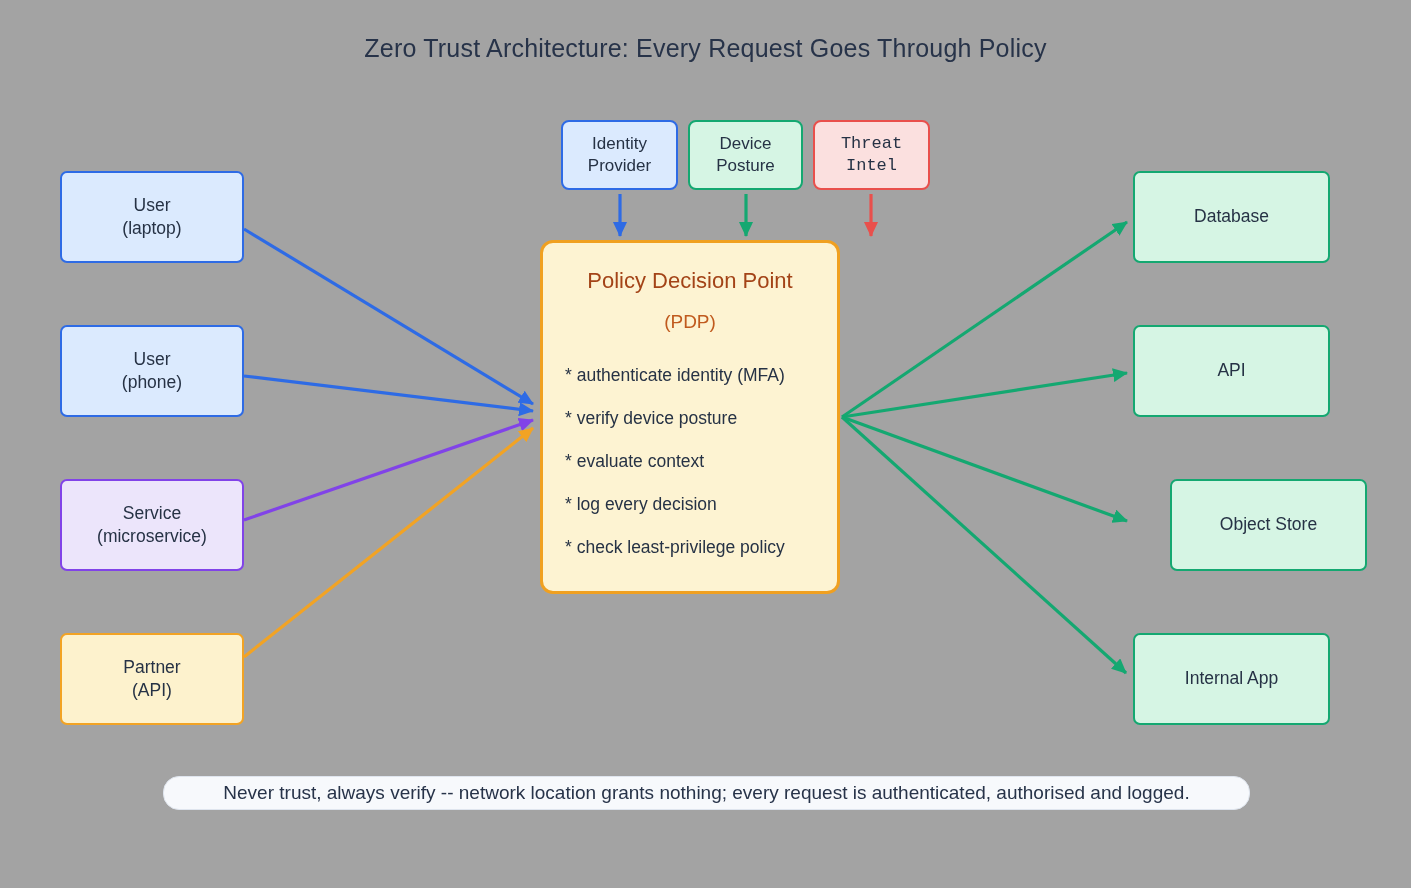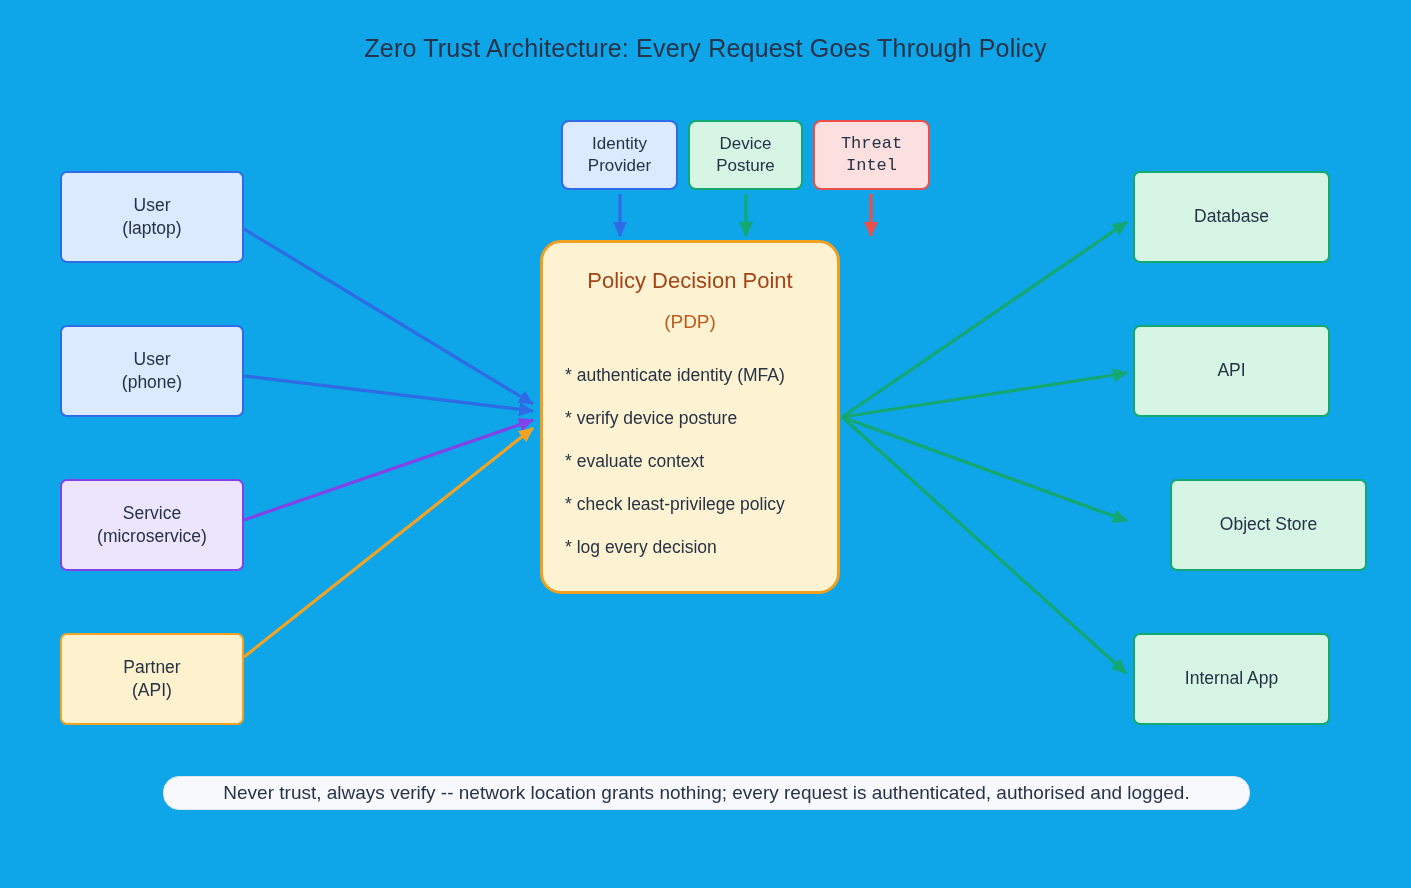--- a/index.html
+++ b/index.html
@@ -1,31 +1,31 @@
 <!DOCTYPE html>
 <html><head>
 <meta charset="utf-8">
 <style>
   * { margin:0; padding:0; box-sizing:border-box; }
   body { background:#ffffff; font-family:"Liberation Sans", sans-serif; }
-  .canvas { position:relative; width:1411px; height:888px; background:#0ea5e9; overflow:hidden; }
+  .canvas { position:relative; width:1411px; height:888px; background:#a3a3a3; overflow:hidden; }
   .title { position:absolute; top:34px; left:0; right:0; text-align:center;
            font-size:25px; color:#273349; letter-spacing:0.2px; }
   svg.wires { position:absolute; left:0; top:0; width:1411px; height:888px; z-index:1; }
   .box { position:absolute; z-index:2; display:flex; align-items:center; justify-content:center;
          border-radius:7px; border:2.5px solid; font-size:17.5px; color:#263245; }
   .box span { white-space:pre-line; text-align:center; line-height:1.32; }
   .c-blue   { background:#dbeafe; border-color:#2e6be5; }
   .c-green  { background:#d6f5e4; border-color:#14a871; }
   .c-red    { background:#fbe0df; border-color:#e9504c; }
   .c-purple { background:#ece5fb; border-color:#8143e8; }
   .c-orange { background:#fdf2cd; border-color:#f2a324; }
   .signal { font-size:17px; border-radius:8px; }
   .pdp { position:absolute; z-index:2; left:540px; top:240px; width:300px; height:354px;
-         background:#fdf3d2; border:3.5px solid #f0a020; border-radius:21px; }
+         background:#fdf3d2; border:3.5px solid #f0a020; border-radius:13px; }
   .pdp-title { position:absolute; top:25px; left:0; right:0; text-align:center;
                font-size:22px; color:#a34317; }
   .pdp-sub { position:absolute; top:68px; left:0; right:0; text-align:center;
              font-size:19px; color:#c05a1e; }
   .pdp-bullets { position:absolute; top:111px; left:22px; right:10px; }
   .bullet { height:43px; line-height:43px; font-size:17.5px; color:#263245; white-space:nowrap; }
   .note { position:absolute; z-index:2; left:163px; top:776px; width:1087px; height:34px;
           background:#f7f9fc; border:1px solid #dfe5ee; border-radius:16px;
           display:flex; align-items:center; justify-content:center;
           font-size:19px; color:#273349; }
@@ -101,22 +101,22 @@
 Intel</span>
   </div>
 
   <div class="pdp">
     <div class="pdp-title">Policy Decision Point</div>
     <div class="pdp-sub">(PDP)</div>
     <div class="pdp-bullets">
       <div class="bullet">* authenticate identity (MFA)</div>
       <div class="bullet">* verify device posture</div>
       <div class="bullet">* evaluate context</div>
+      <div class="bullet">* log every decision</div>
       <div class="bullet">* check least-privilege policy</div>
-      <div class="bullet">* log every decision</div>
     </div>
   </div>
 
   <div class="box c-green" style="left:1133px; top:325px; width:197px; height:92px;">
     <span>API</span>
   </div>
   <div class="box c-green" style="left:1133px; top:171px; width:197px; height:92px;">
     <span>Database</span>
   </div>
   <div class="box c-green" style="left:1133px; top:479px; width:197px; height:92px;margin-left:37px;">

